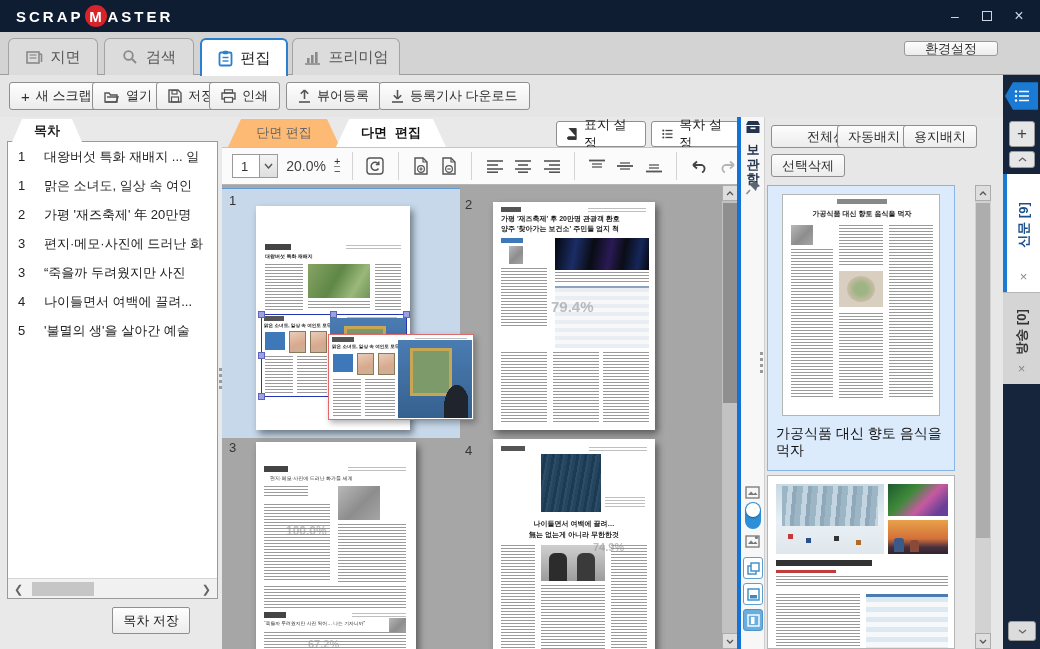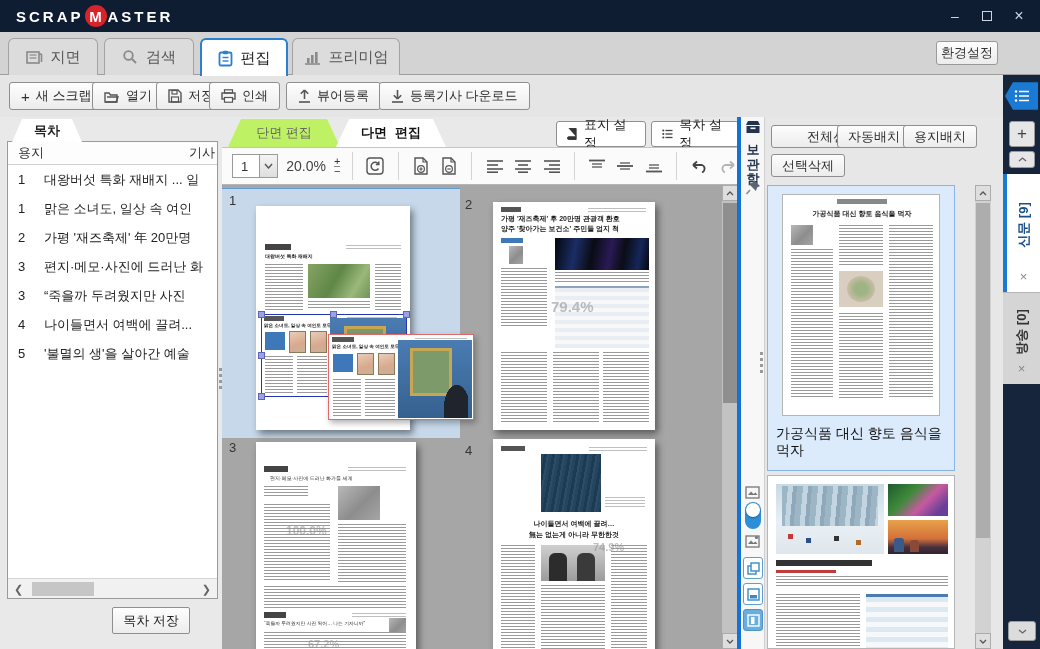--- a/index.html
+++ b/index.html
@@ -11,21 +11,21 @@
   .titlebar { left:0; top:0; width:1040px; height:32px; background:#0f1d33; color:#fff; }
   .logo { left:16px; top:5px; font-size:15px; font-weight:bold; letter-spacing:3px; display:flex; align-items:center; }
   .logo-m { display:inline-flex; width:22px; height:22px; border-radius:50%; background:#d8232a; color:#fff; align-items:center; justify-content:center; margin:0 1px; letter-spacing:0; }
   .winbtn { top:0; height:32px; width:30px; display:flex; align-items:center; justify-content:center; color:#cdd5e2; font-size:14px; cursor:default; }
   .maxbox { width:10px; height:10px; border:1px solid #cdd5e2; }
 
   
   .navrow { left:0; top:32px; width:1040px; height:43px; background:#d3d3d3; border-bottom:1px solid #9e9e9e; }
   .ntab { top:6px; height:37px; background:#dcdcdc; border:1px solid #a3a3a3; border-bottom:none; border-radius:6px 6px 0 0; display:flex; align-items:center; gap:8px; justify-content:center; color:#555; font-size:15px; }
   .ntab.active { background:#fff; border:2px solid #2a7fd0; border-bottom:none; color:#1c1c1c; height:38px; z-index:3; }
-  .settings-btn { top:9px; right:42px; height:24px; padding:0 4px; background:linear-gradient(#fdfdfd,#ececec); border:1px solid #9a9a9a; border-radius:3px; font-size:13px; color:#333; display:flex; align-items:center; }
+  .settings-btn { top:9px; right:42px; height:15px; padding:0 20px; background:linear-gradient(#fdfdfd,#ececec); border:1px solid #9a9a9a; border-radius:3px; font-size:13px; color:#333; display:flex; align-items:center; }
 
   
   .toolrow { left:0; top:75px; width:1003px; height:42px; background:#e5e5e5; }
   .tbtn { top:7px; height:28px; padding:0 11px; background:linear-gradient(#fefefe,#ececec); border:1px solid #8f8f8f; border-radius:3px; font-size:13px; color:#2e2e2e; display:flex; align-items:center; gap:6px; }
 
   
   .toc-tab { left:12px; top:119px; width:70px; height:23px; background:#fff; display:flex; align-items:center; justify-content:center; font-size:13px; font-weight:bold; color:#222; clip-path:polygon(10px 0, calc(100% - 10px) 0, 100% 100%, 0 100%); filter:drop-shadow(0 0 1px #8a8a8a); z-index:2; }
   .toc-box { left:7px; top:141px; width:211px; height:458px; background:#fff; border:1px solid #9a9a9a; overflow:hidden; }
   .toc-head { display:flex; height:23px; border-bottom:1px solid #d0d0d0; align-items:center; font-size:13px; color:#333; background:#fdfdfd; }
   .toc-row { display:flex; height:29px; align-items:center; font-size:13px; color:#222; white-space:nowrap; }
@@ -33,21 +33,21 @@
   .toc-row .tt { overflow:hidden; }
   .hscroll { position:absolute; left:0; bottom:0; width:100%; height:20px; background:#f1f1f1; border-top:1px solid #d5d5d5; }
   .hthumb { position:absolute; left:24px; top:3px; width:62px; height:14px; background:#c6c6c6; }
   .sbarrow { color:#666; font-size:11px; line-height:20px; }
   .toc-save { left:112px; top:607px; width:78px; height:27px; background:linear-gradient(#fefefe,#ececec); border:1px solid #8f8f8f; border-radius:2px; font-size:13px; color:#222; display:flex; align-items:center; justify-content:center; }
   .splitter-grip { width:4px; display:flex; flex-direction:column; gap:3px; }
   .splitter-grip i { width:3px; height:3px; background:#9a9a9a; display:block; }
 
   
   .ftab { top:119px; height:28px; display:flex; align-items:center; justify-content:center; font-size:13px; clip-path:polygon(13px 0, calc(100% - 13px) 0, 100% 100%, 0 100%); filter:drop-shadow(0 0 1px #8a8a8a); }
-  .ftab.inactive { background:#bef264; color:#666; }
+  .ftab.inactive { background:#fdba74; color:#666; }
   .ftab.active { background:#ffffff; color:#111; font-weight:bold; z-index:2; }
   .setbtn { top:121px; height:26px; padding:0 10px; background:#fff; border:1px solid #8f8f8f; border-radius:3px; font-size:13px; color:#222; display:flex; align-items:center; gap:6px; }
   .edit-toolbar { left:222px; top:147px; width:516px; height:38px; background:#fbfbfb; border-top:1px solid #c4c4c4; border-bottom:1px solid #b5b5b5; display:flex; align-items:center; padding-left:10px; gap:8px; }
   .vsep { width:1px; height:28px; background:#d4d4d4; margin:0 4px; }
   .pagesel { width:58px; height:24px; border:1px solid #9a9a9a; background:#fff; display:flex; align-items:center; font-size:13px; color:#333; }
   .pagesel .val { flex:1; padding-left:8px; }
   .pagesel .dd { width:18px; height:100%; background:linear-gradient(#f4f4f4,#dedede); border-left:1px solid #9a9a9a; display:flex; align-items:center; justify-content:center; }
   .zoomlbl { font-size:14px; color:#444; }
   .stepper { display:flex; flex-direction:column; font-size:11px; color:#333; line-height:9px; align-items:center; }
   .stepper span+span { border-top:1px solid #888; }
@@ -201,24 +201,20 @@
         <line x1="1" y1="13" x2="12" y2="13" stroke="#555" stroke-width="1.6"></line>
       </svg>
     <span>등록기사 다운로드</span>
   </div>
 </div>
 
 <div class="abs toc-tab">
     <span>목차</span>
   </div>
 <div class="abs toc-box">
-  <div class="toc-head">
-    <span style="width:36px; padding-left:10px;">용지</span>
-    <span style="margin-left:auto; padding-right:2px;">기사</span>
-  </div>
   <div class="toc-row">
       <span class="pg">1</span>
       <span class="tt">대왕버섯 특화 재배지 ... 일</span>
     </div>
   <div class="toc-row">
       <span class="pg">1</span>
       <span class="tt">맑은 소녀도, 일상 속 여인</span>
     </div>
   <div class="toc-row">
       <span class="pg">2</span>

